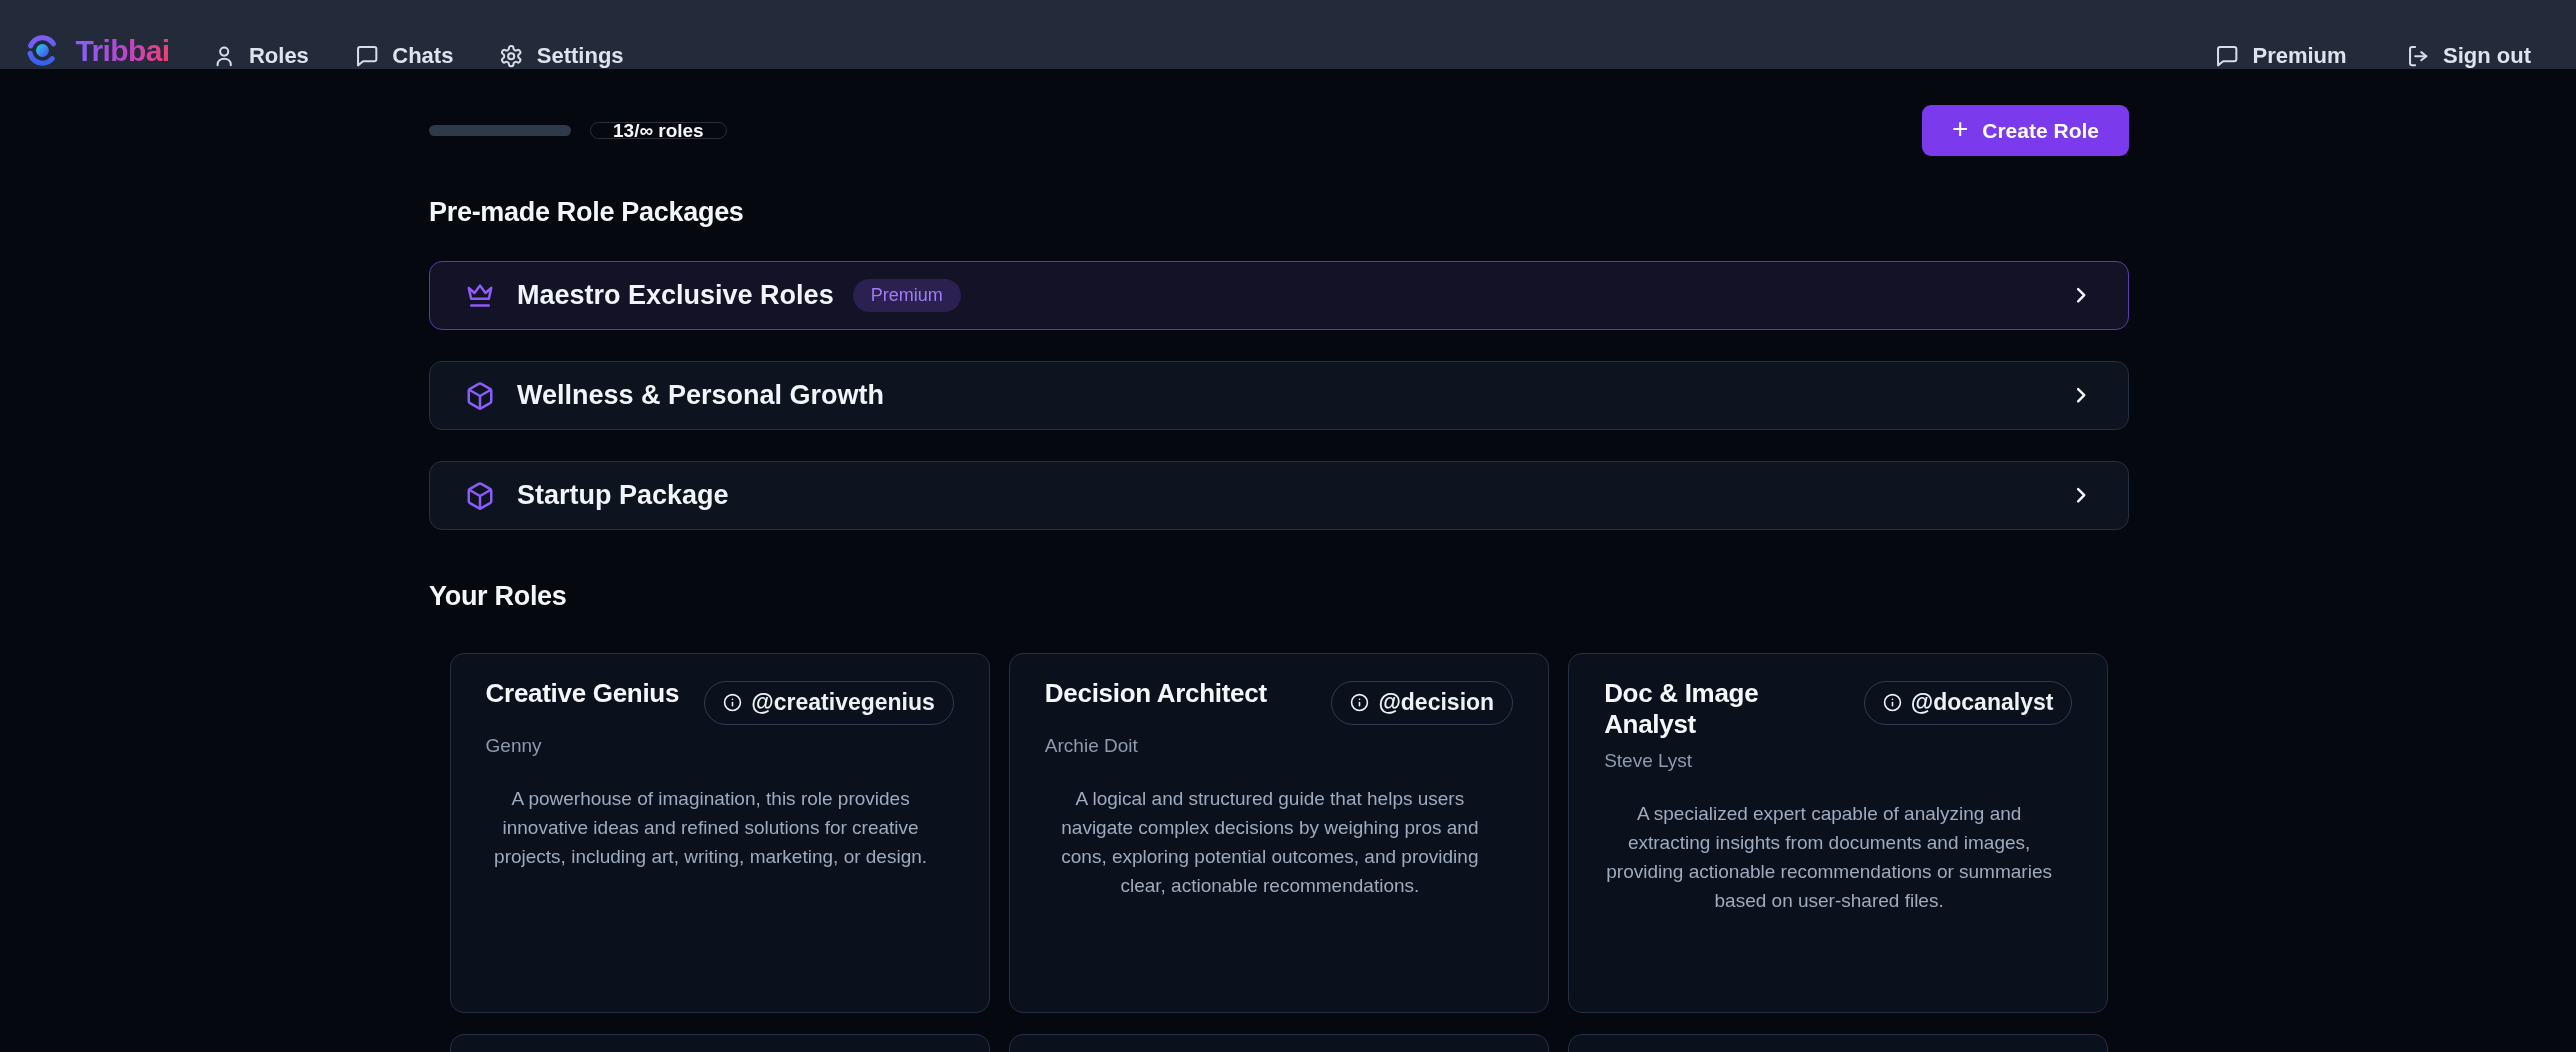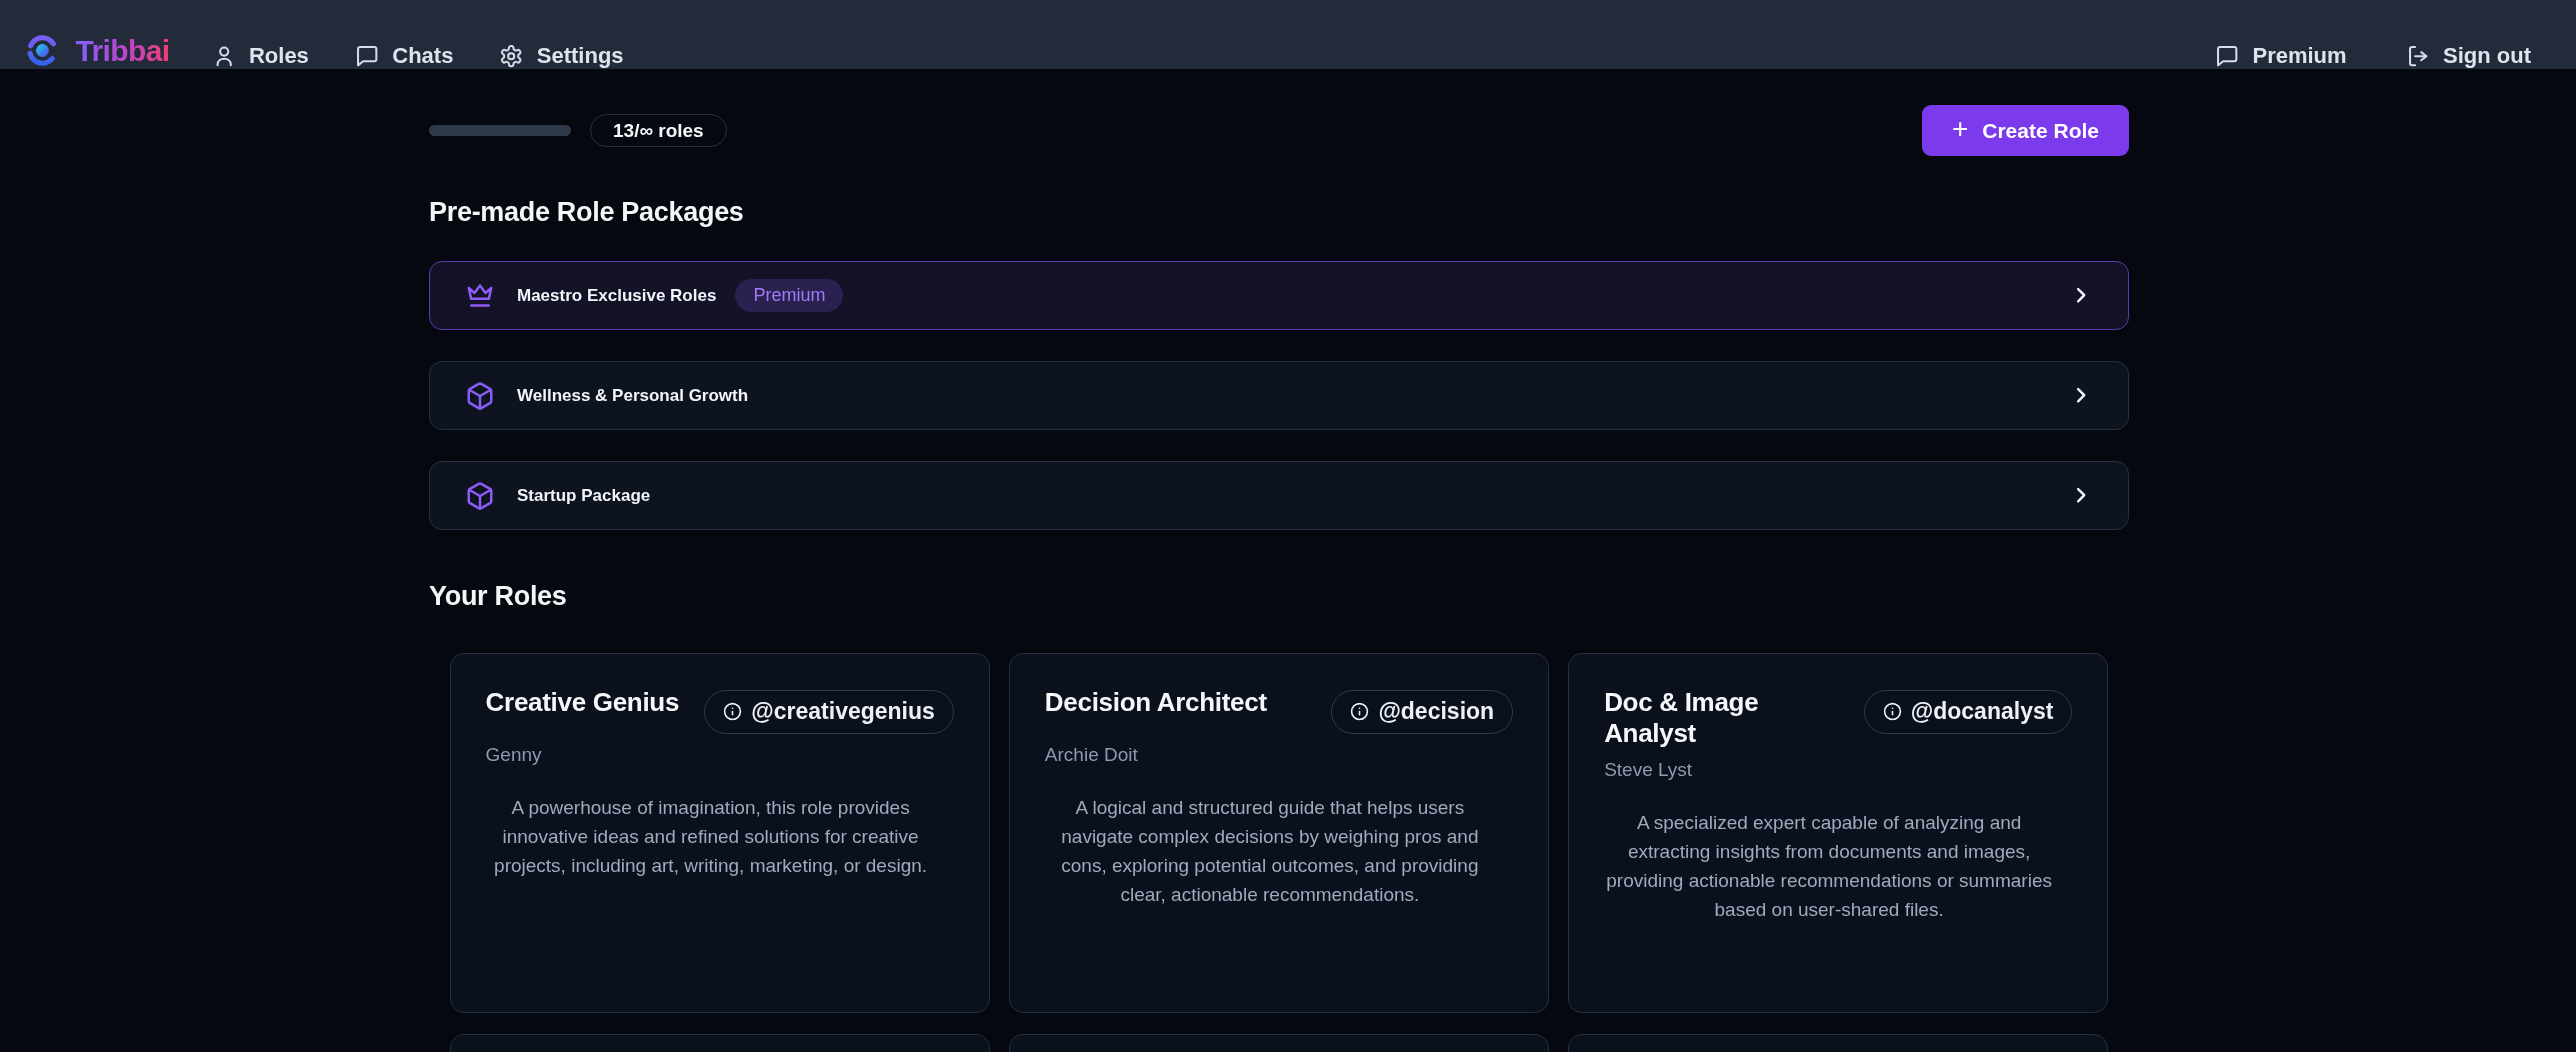--- a/index.html
+++ b/index.html
@@ -34,21 +34,21 @@
   .icon-stroke { stroke:#d6dde8; stroke-width:2; fill:none; stroke-linecap:round; stroke-linejoin:round; }
 
   
   .main { width:1700px; margin-left:429px; }
 
   .meter-row { display:flex; align-items:center; margin-top:36px; height:51px; }
   .progress-track {
     width:142px; height:10.3px; border-radius:6.4px; background:#2e3a4a;
   }
   .roles-badge {
-    margin-left:19px; height:33px; padding:0 22px;
+    margin-left:19px; height:17px; padding:0 22px;
     border:1.3px solid #27303f; border-radius:642px;
     display:flex; align-items:center;
     font-size:19px; font-weight:700; color:#f4f7fb; white-space:nowrap;
   }
   .create-btn {
     margin-left:auto; height:51px; padding:0 30px;
     background:#7c3aed; border:none; border-radius:9px;
     display:flex; align-items:center; gap:14px;
     font-family:inherit; font-size:21px; font-weight:600; color:#ffffff; cursor:pointer;
   }
@@ -60,34 +60,34 @@
 
   
   .package-list { margin-top:33px; display:flex; flex-direction:column; gap:31px; }
   .package-row {
     height:69px; border-radius:13px;
     background:#0d1420; border:1.3px solid #263040;
     display:flex; align-items:center; padding:0 35px;
     cursor:pointer;
   }
   .package-row.premium { background:#131227; border-color:#5b3aad; }
-  .package-title { font-size:17px; font-weight:600; color:#f1f4f9; margin-left:22px; }
+  .package-title { font-size:27px; font-weight:600; color:#f1f4f9; margin-left:22px; }
   .premium-pill {
     margin-left:19px; padding:6.4px 18px; border-radius:642px;
     background:#2a2150; color:#a07bf7; font-size:18px; font-weight:500;
   }
   .row-chevron { margin-left:auto; }
   .accent-icon { stroke:#8b5cf6; stroke-width:2; fill:none; stroke-linecap:round; stroke-linejoin:round; }
 
   
   .cards { display:flex; gap:19px; margin-top:41px; padding:0 20.6px; }
   .card {
     flex:1; height:360px;
     background:#0a111d; border:1.3px solid #243044; border-radius:14px;
-    padding:33px 35px; cursor:pointer;
+    padding:24px 35px; cursor:pointer;
   }
   .card-head { display:flex; justify-content:space-between; align-items:flex-start; gap:15.4px; }
   .card-title { font-size:26px; font-weight:700; color:#f5f7fa; letter-spacing:-0.3px; }
   .card-badge {
     display:flex; align-items:center; gap:9px;
     border:1.3px solid #2e3b52; border-radius:642px; padding:7.7px 18px;
     font-size:23px; font-weight:700; color:#eef2f7; white-space:nowrap; margin-top:2.6px;
   }
   .card-person { font-size:19px; color:#8e9aad; margin-top:10.3px; }
   .card-desc { font-size:19px; line-height:1.52; color:#9eabbe; margin-top:28px; max-width:450px;text-align:center; }

